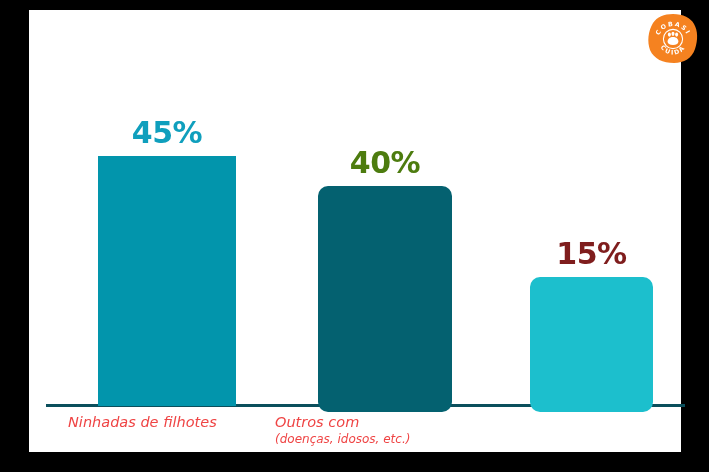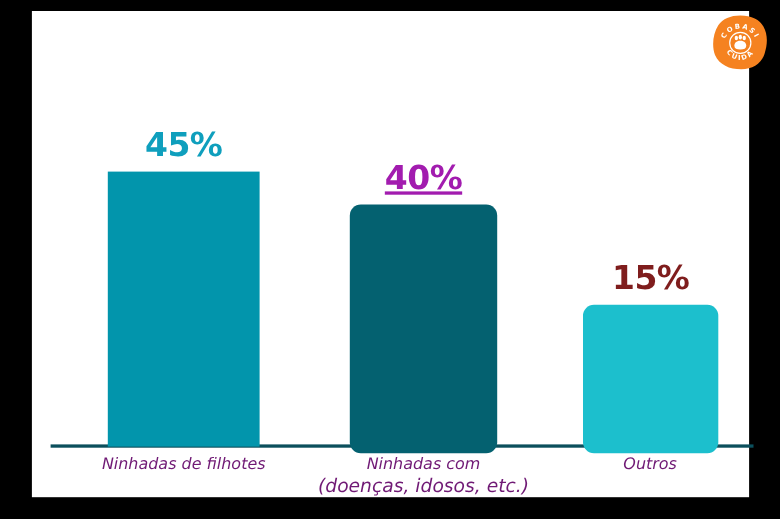--- a/index.html
+++ b/index.html
@@ -78,30 +78,29 @@
     font-family: "DejaVu Sans", sans-serif;
     font-weight: 700;
     font-size: 30px;
     letter-spacing: -0.5px;
     line-height: 1;
     white-space: nowrap;
   }
 
   .cat-label {
     position: absolute;
-    text-align: center;
     font-family: "DejaVu Sans", sans-serif;
     font-style: italic;
     font-size: 14.5px;
-    color: #701a75;
+    color: #ef4444;
     line-height: 1.22;
     white-space: nowrap;
   }
   .cat-label .sub {
-    font-size: 17px;
+    font-size: 12px;
     display: block;
   }
   .cat-label .line { display: block; }
 
   
   #bar-group-0 { left: 57px; width: 138px; }
   #bar-rect-0 {
     height: 250px;
     background: #0295ac;
     border-radius: 0 0 0 0;
@@ -110,21 +109,21 @@
   #cat-label-0 { left: 27px; top: 404px; width: 198px; }
 
   
   #bar-group-1 { left: 277px; width: 134px; }
   #bar-rect-1 {
     height: 226px;
     background: #046170;
     border-radius: 10px 10px 10px 10px;
     bottom: -6px;
   }
-  #value-label-1 { bottom: 228px; color: #a21caf; text-decoration: underline; }
+  #value-label-1 { bottom: 228px; color: #4d7c0f; }
   #cat-label-1 { left: 234px; top: 404px; width: 220px; }
 
   
   #bar-group-2 { left: 489px; width: 123px; }
   #bar-rect-2 {
     height: 135px;
     background: #1cbfcd;
     border-radius: 10px 10px 10px 10px;
     bottom: -6px;
   }
@@ -179,27 +178,24 @@
       </div>
       <div class="cat-label" id="cat-label-0">
         <span class="line">Ninhadas de filhotes</span>
       </div>
 
       <div class="bar" id="bar-group-1" style="height:394px;">
         <div class="bar-rect" id="bar-rect-1"></div>
         <div class="value-label" id="value-label-1">40%</div>
       </div>
       <div class="cat-label" id="cat-label-1">
-        <span class="line">Ninhadas com</span>
+        <span class="line">Outros com</span>
         <span class="sub">(doenças, idosos, etc.)</span>
       </div>
 
       <div class="bar" id="bar-group-2" style="height:394px;">
         <div class="bar-rect" id="bar-rect-2"></div>
         <div class="value-label" id="value-label-2">15%</div>
       </div>
-      <div class="cat-label" id="cat-label-2">
-        <span class="line">Outros</span>
-      </div>
 
     </div>
   </div>
 </div>
 
 </body></html>

